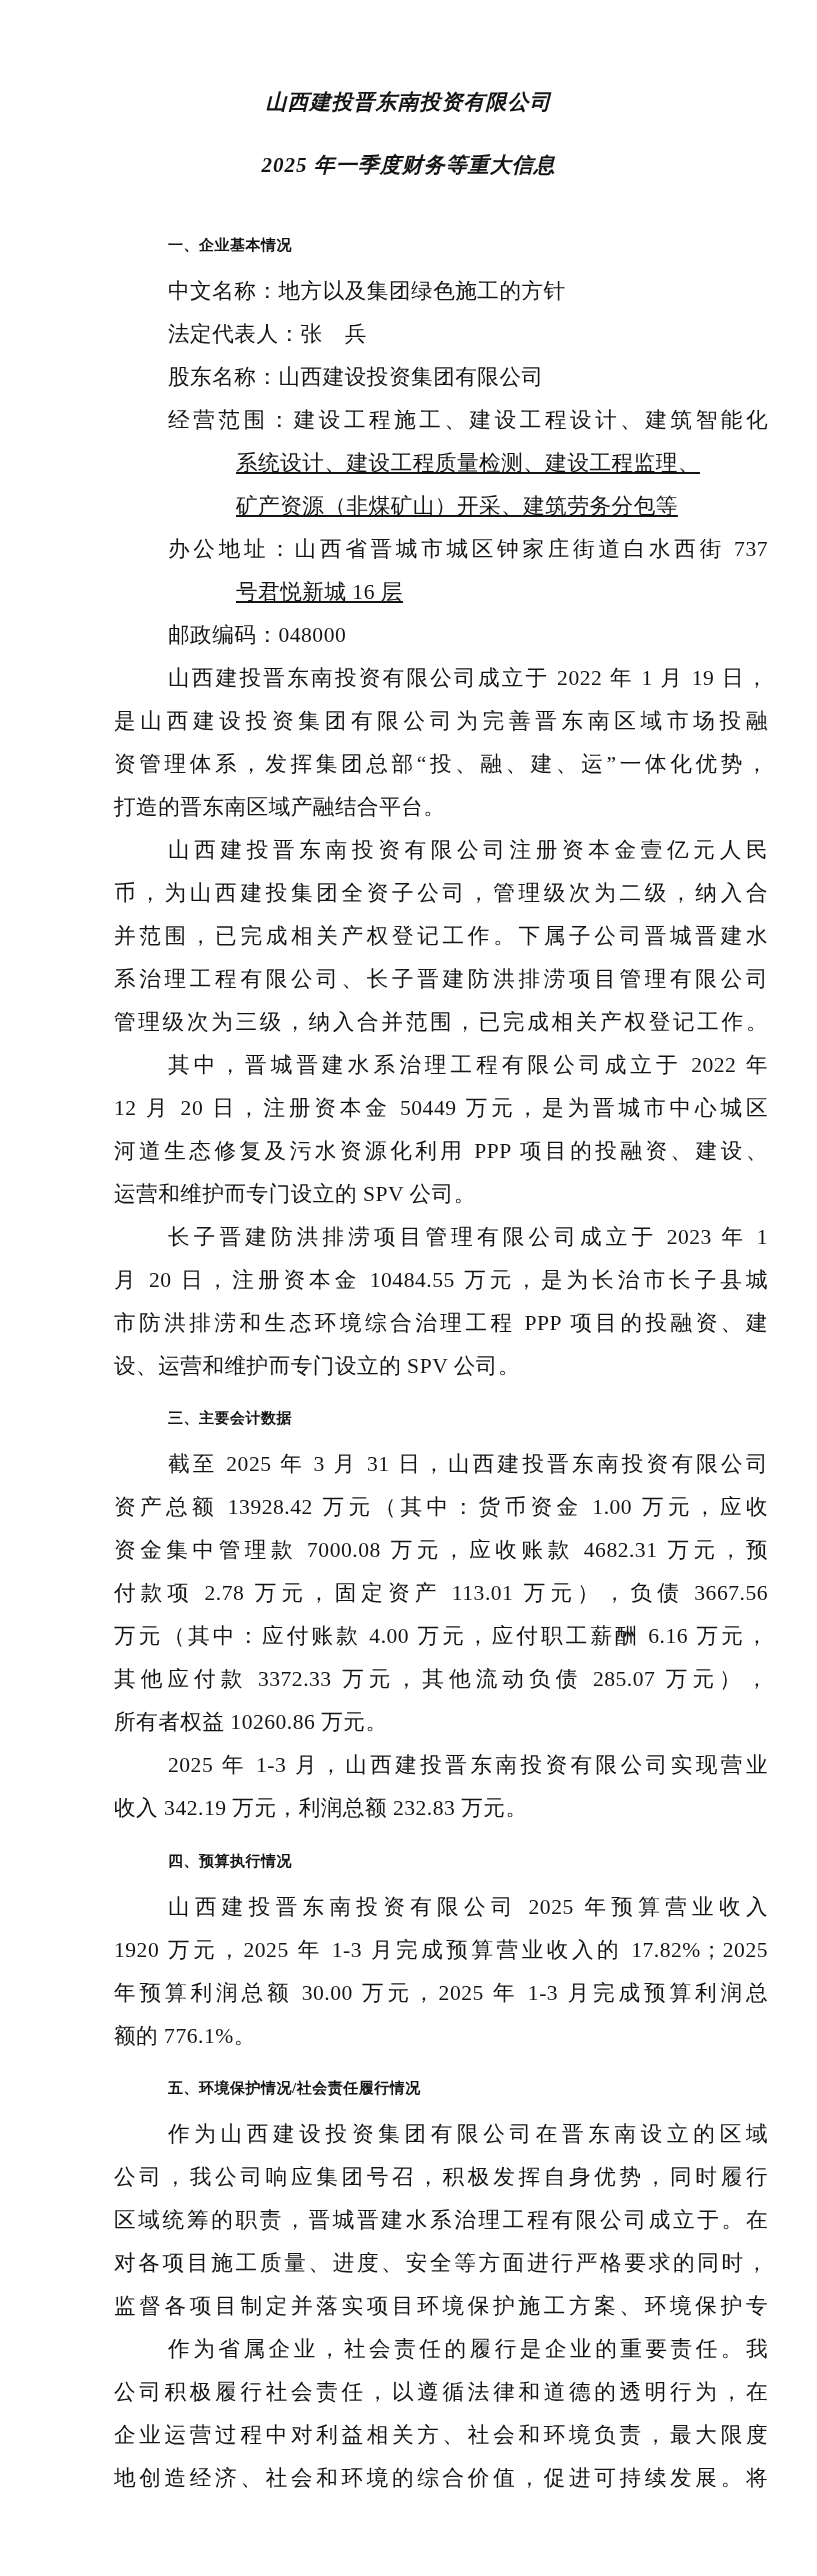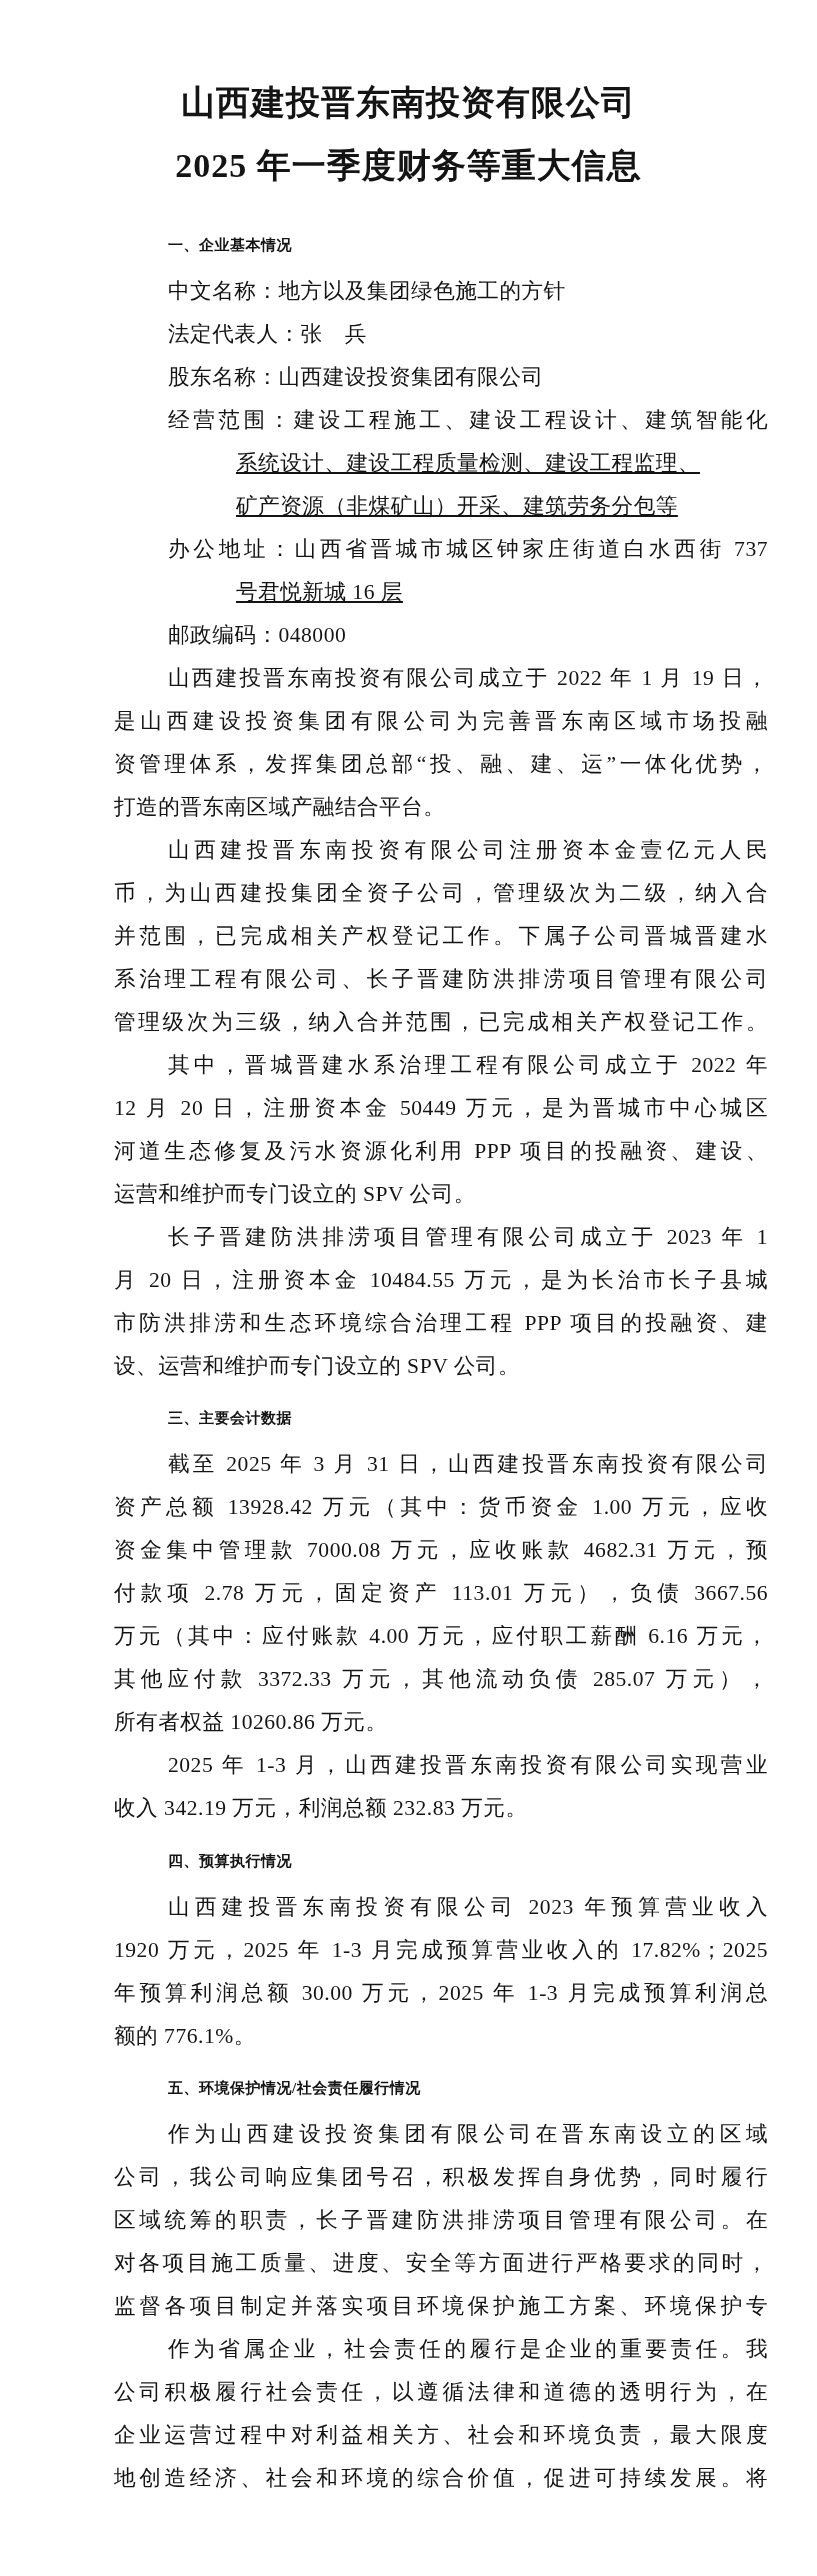--- a/index.html
+++ b/index.html
@@ -5,22 +5,23 @@
   html,body{margin:0;padding:0;background:#e8e8e8;}
   .page{
     width:817px;height:2804px;background:#ffffff;color:#141414;
     font-family:"Liberation Serif","DejaVu Serif",serif;
     position:relative;overflow:hidden;margin:0 auto;
   }
   .doc-title{
     text-align:center;padding-top:71px;margin-bottom:27px;font-weight:bold;
   }
   .title-line{
-    height:63px;line-height:63px;font-size:34px;letter-spacing:1px;
+    height:63px;line-height:63px;font-size:21px;letter-spacing:1px;
     white-space:nowrap;
+    font-style:italic;
   }
   .content{padding:0 49px 0 114px;}
   .section{margin:0;}
   .line{
     height:43px;line-height:43px;font-size:21.6px;letter-spacing:0.5px;
     overflow:visible;
   }
   .heading{
     font-weight:bold;font-size:15px;margin:9.3px 0 3.1px 0;
   }
@@ -76,30 +77,30 @@
         <div class="line ind0 just">资金集中管理款 7000.08 万元，应收账款 4682.31 万元，预</div>
         <div class="line ind0 just">付款项 2.78 万元，固定资产 113.01 万元），负债 3667.56</div>
         <div class="line ind0 just">万元（其中：应付账款 4.00 万元，应付职工薪酬 6.16 万元，</div>
         <div class="line ind0 just">其他应付款 3372.33 万元，其他流动负债 285.07 万元），</div>
         <div class="line ind0">所有者权益 10260.86 万元。</div>
         <div class="line ind1 just">2025 年 1-3 月，山西建投晋东南投资有限公司实现营业</div>
         <div class="line ind0">收入 342.19 万元，利润总额 232.83 万元。</div>
       </div>
       <div class="section">
         <div class="line heading ind1">四、预算执行情况</div>
-        <div class="line ind1 just">山西建投晋东南投资有限公司 2023 年预算营业收入</div>
+        <div class="line ind1 just">山西建投晋东南投资有限公司 2025 年预算营业收入</div>
         <div class="line ind0 just">1920 万元，2025 年 1-3 月完成预算营业收入的 17.82%；2025</div>
         <div class="line ind0 just">年预算利润总额 30.00 万元，2025 年 1-3 月完成预算利润总</div>
         <div class="line ind0">额的 776.1%。</div>
       </div>
       <div class="section">
         <div class="line heading ind1">五、环境保护情况/社会责任履行情况</div>
         <div class="line ind1 just">作为山西建设投资集团有限公司在晋东南设立的区域</div>
         <div class="line ind0 just">公司，我公司响应集团号召，积极发挥自身优势，同时履行</div>
-        <div class="line ind0 just">区域统筹的职责，长子晋建防洪排涝项目管理有限公司。在</div>
+        <div class="line ind0 just">区域统筹的职责，晋城晋建水系治理工程有限公司成立于。在</div>
         <div class="line ind0 just">对各项目施工质量、进度、安全等方面进行严格要求的同时，</div>
         <div class="line ind0 just">监督各项目制定并落实项目环境保护施工方案、环境保护专</div>
         <div class="line ind1 just">作为省属企业，社会责任的履行是企业的重要责任。我</div>
         <div class="line ind0 just">公司积极履行社会责任，以遵循法律和道德的透明行为，在</div>
         <div class="line ind0 just">企业运营过程中对利益相关方、社会和环境负责，最大限度</div>
         <div class="line ind0 just">地创造经济、社会和环境的综合价值，促进可持续发展。将</div>
       </div>
     </div>
 </div>
 

